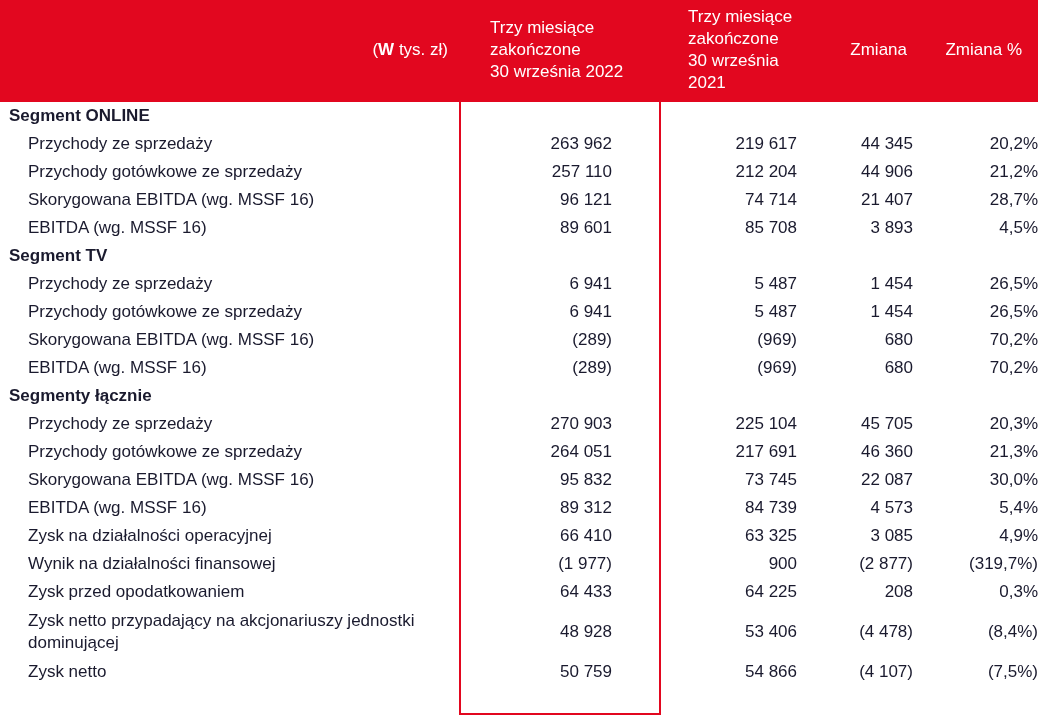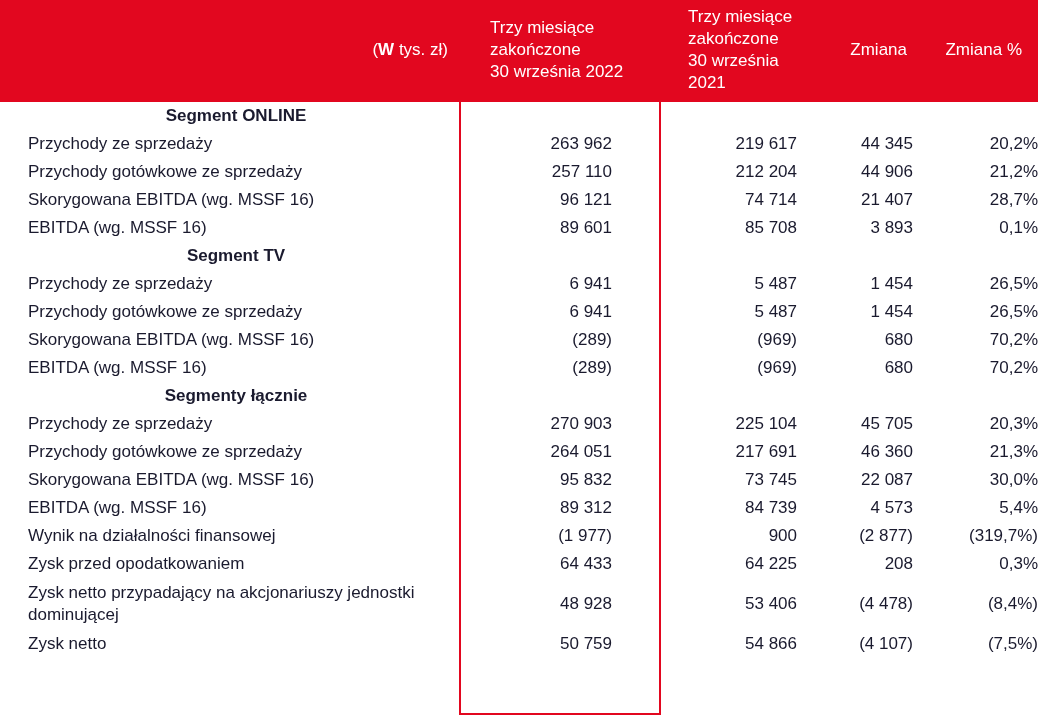--- a/index.html
+++ b/index.html
@@ -65,22 +65,21 @@
     padding: 4px 0 4px 0;
     vertical-align: middle;
   }
   td.lbl {
     padding-left: 8px;
     padding-right: 10px;
   }
   td.lbl.indent { padding-left: 28px; }
   tr.group td.lbl {
     font-weight: bold;
-    padding-left: 20px;
-    text-align: center;
+    padding-left: 9px;
   }
   td.num {
     text-align: right;
     white-space: nowrap;
   }
   td.num.cur  { padding-right: 48px; }
   td.num.prev { padding-right: 18px; }
   td.num.chg  { padding-right: 10px; }
   td.num.pct  { }
 
@@ -165,21 +164,21 @@
           <td class="num cur">96 121</td>
           <td class="num prev">74 714</td>
           <td class="num chg">21 407</td>
           <td class="num pct">28,7%</td>
         </tr>
         <tr>
           <td class="lbl indent">EBITDA (wg. MSSF 16)</td>
           <td class="num cur">89 601</td>
           <td class="num prev">85 708</td>
           <td class="num chg">3 893</td>
-          <td class="num pct">0,1%</td>
+          <td class="num pct">4,5%</td>
         </tr>
         <tr class="group">
           <td class="lbl">Segment TV</td>
           <td class="num cur"></td>
           <td class="num prev"></td>
           <td class="num chg"></td>
           <td class="num pct"></td>
         </tr>
         <tr>
           <td class="lbl indent">Przychody ze sprzedaży</td>
@@ -238,20 +237,27 @@
           <td class="num pct">30,0%</td>
         </tr>
         <tr>
           <td class="lbl indent">EBITDA (wg. MSSF 16)</td>
           <td class="num cur">89 312</td>
           <td class="num prev">84 739</td>
           <td class="num chg">4 573</td>
           <td class="num pct">5,4%</td>
         </tr>
         <tr>
+          <td class="lbl indent">Zysk na działalności operacyjnej</td>
+          <td class="num cur">66 410</td>
+          <td class="num prev">63 325</td>
+          <td class="num chg">3 085</td>
+          <td class="num pct">4,9%</td>
+        </tr>
+        <tr>
           <td class="lbl indent">Wynik na działalności finansowej</td>
           <td class="num cur">(1 977)</td>
           <td class="num prev">900</td>
           <td class="num chg">(2 877)</td>
           <td class="num pct">(319,7%)</td>
         </tr>
         <tr>
           <td class="lbl indent">Zysk przed opodatkowaniem</td>
           <td class="num cur">64 433</td>
           <td class="num prev">64 225</td>

